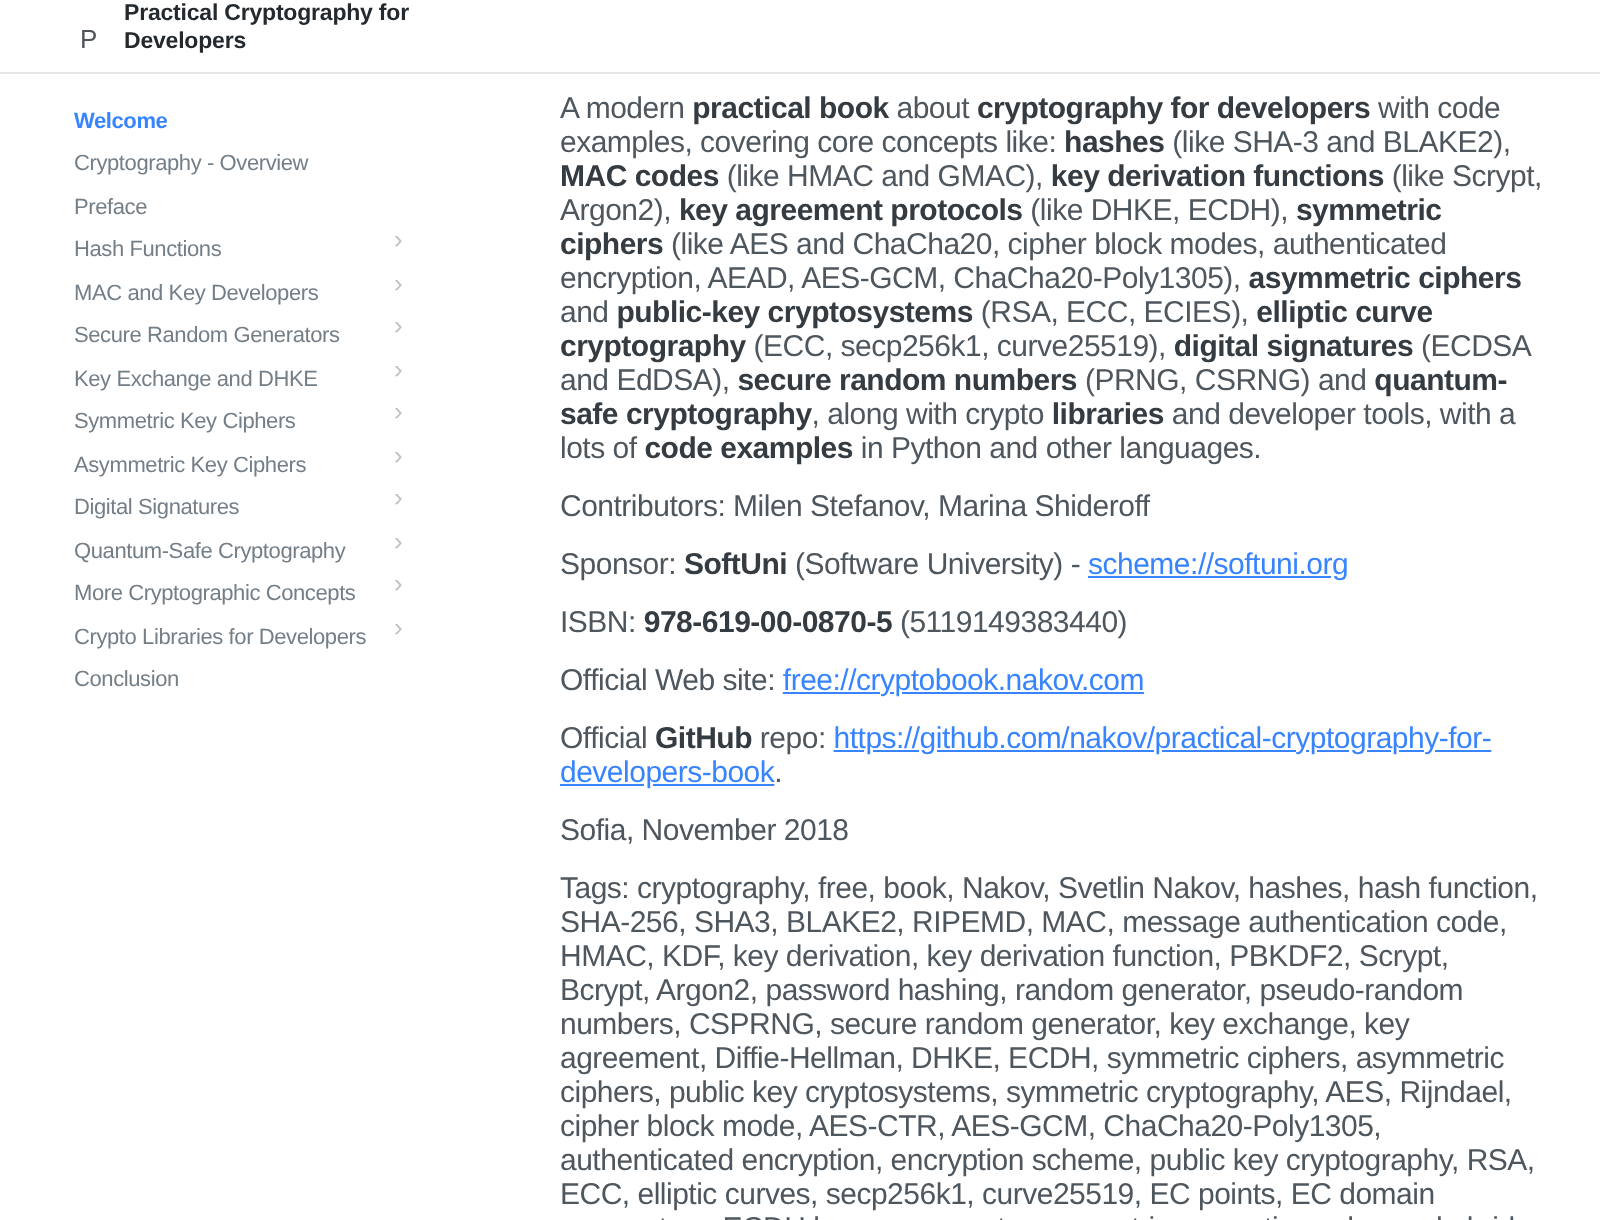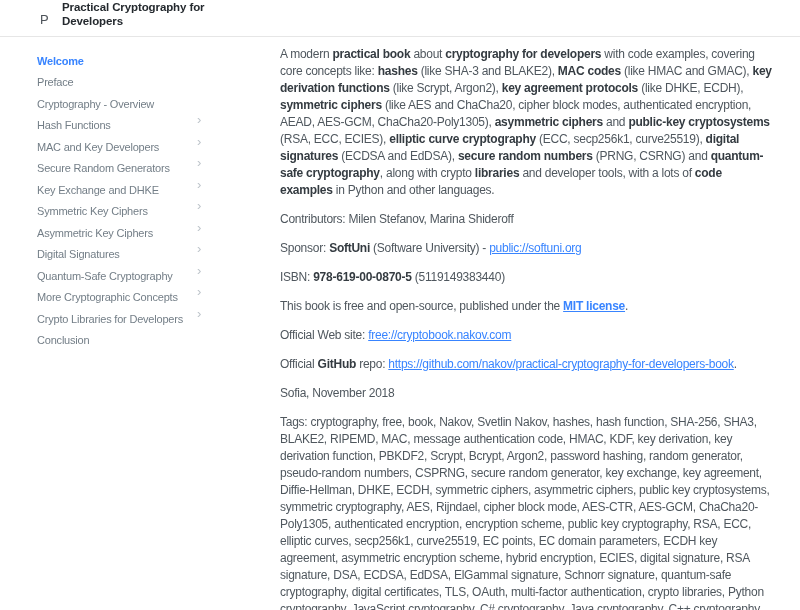--- a/index.html
+++ b/index.html
@@ -52,21 +52,21 @@
     font-size:13px;color:var(--chevron);line-height:1;
   }
 
   
   .content{
     position:absolute;top:37px;left:280px;width:492px;
     padding-top:9px;
   }
   .content p{
     margin:0 0 12px 0;
-    font-size:12px;line-height:17px;color:var(--text);
+    font-size:15px;line-height:17px;color:var(--text);
     letter-spacing:-0.25px;
   }
   .content .bold{font-weight:700;color:var(--bold);}
   .content a.lnk{color:var(--link);text-decoration:underline;cursor:pointer;}
   .content a.lnk.bold{color:var(--link);}
 </style>
 </head>
 <body>
 
 <div class="page">
@@ -74,24 +74,24 @@
   <header class="header">
     <span class="logo-letter">P</span>
     <div class="book-title">Practical Cryptography for Developers</div>
   </header>
 
   <nav class="sidebar">
       <div class="side-item active">
         <span class="side-label">Welcome</span>
       </div>
       <div class="side-item">
-        <span class="side-label">Preface</span>
+        <span class="side-label">Cryptography - Overview</span>
       </div>
       <div class="side-item">
-        <span class="side-label">Cryptography - Overview</span>
+        <span class="side-label">Preface</span>
       </div>
       <div class="side-item">
         <span class="side-label">Hash Functions</span>
         <span class="chevron">›</span>
       </div>
       <div class="side-item">
         <span class="side-label">MAC and Key Developers</span>
         <span class="chevron">›</span>
       </div>
       <div class="side-item">
@@ -127,22 +127,21 @@
         <span class="chevron">›</span>
       </div>
       <div class="side-item">
         <span class="side-label">Conclusion</span>
       </div>
     </nav>
 
   <main class="content">
     <p><span>A modern </span><span class="bold">practical book</span><span> about </span><span class="bold">cryptography for developers</span><span> with code examples, covering core concepts like: </span><span class="bold">hashes</span><span> (like SHA-3 and BLAKE2), </span><span class="bold">MAC codes</span><span> (like HMAC and GMAC), </span><span class="bold">key derivation functions</span><span> (like Scrypt, Argon2), </span><span class="bold">key agreement protocols</span><span> (like DHKE, ECDH), </span><span class="bold">symmetric ciphers</span><span> (like AES and ChaCha20, cipher block modes, authenticated encryption, AEAD, AES-GCM, ChaCha20-Poly1305), </span><span class="bold">asymmetric ciphers</span><span> and </span><span class="bold">public-key cryptosystems</span><span> (RSA, ECC, ECIES), </span><span class="bold">elliptic curve cryptography</span><span> (ECC, secp256k1, curve25519), </span><span class="bold">digital signatures</span><span> (ECDSA and EdDSA), </span><span class="bold">secure random numbers</span><span> (PRNG, CSRNG) and </span><span class="bold">quantum-safe cryptography</span><span>, along with crypto </span><span class="bold">libraries</span><span> and developer tools, with a lots of </span><span class="bold">code examples</span><span> in Python and other languages.</span></p>
     <p><span>Contributors: Milen Stefanov, Marina Shideroff</span></p>
-    <p><span>Sponsor: </span><span class="bold">SoftUni</span><span> (Software University) - </span><a href="#" class="lnk">public://softuni.org</a></p>
+    <p><span>Sponsor: </span><span class="bold">SoftUni</span><span> (Software University) - </span><a href="#" class="lnk">scheme://softuni.org</a></p>
     <p><span>ISBN: </span><span class="bold">978-619-00-0870-5</span><span> (5119149383440)</span></p>
-    <p><span>This book is free and open-source, published under the </span><a href="#" class="lnk bold">MIT license</a><span>.</span></p>
     <p><span>Official Web site: </span><a href="#" class="lnk">free://cryptobook.nakov.com</a></p>
     <p><span>Official </span><span class="bold">GitHub</span><span> repo: </span><a href="#" class="lnk">https://github.com/nakov/practical-cryptography-for-developers-book</a><span>.</span></p>
     <p><span>Sofia, November 2018</span></p>
     <p><span>Tags: cryptography, free, book, Nakov, Svetlin Nakov, hashes, hash function, SHA-256, SHA3, BLAKE2, RIPEMD, MAC, message authentication code, HMAC, KDF, key derivation, key derivation function, PBKDF2, Scrypt, Bcrypt, Argon2, password hashing, random generator, pseudo-random numbers, CSPRNG, secure random generator, key exchange, key agreement, Diffie-Hellman, DHKE, ECDH, symmetric ciphers, asymmetric ciphers, public key cryptosystems, symmetric cryptography, AES, Rijndael, cipher block mode, AES-CTR, AES-GCM, ChaCha20-Poly1305, authenticated encryption, encryption scheme, public key cryptography, RSA, ECC, elliptic curves, secp256k1, curve25519, EC points, EC domain parameters, ECDH key agreement, asymmetric encryption scheme, hybrid encryption, ECIES, digital signature, RSA signature, DSA, ECDSA, EdDSA, ElGammal signature, Schnorr signature, quantum-safe cryptography, digital certificates, TLS, OAuth, multi-factor authentication, crypto libraries, Python cryptography, JavaScript cryptography, C# cryptography, Java cryptography, C++ cryptography, PHP cryptography.</span></p>
   </main>
 
 </div>
 
 </body></html>

